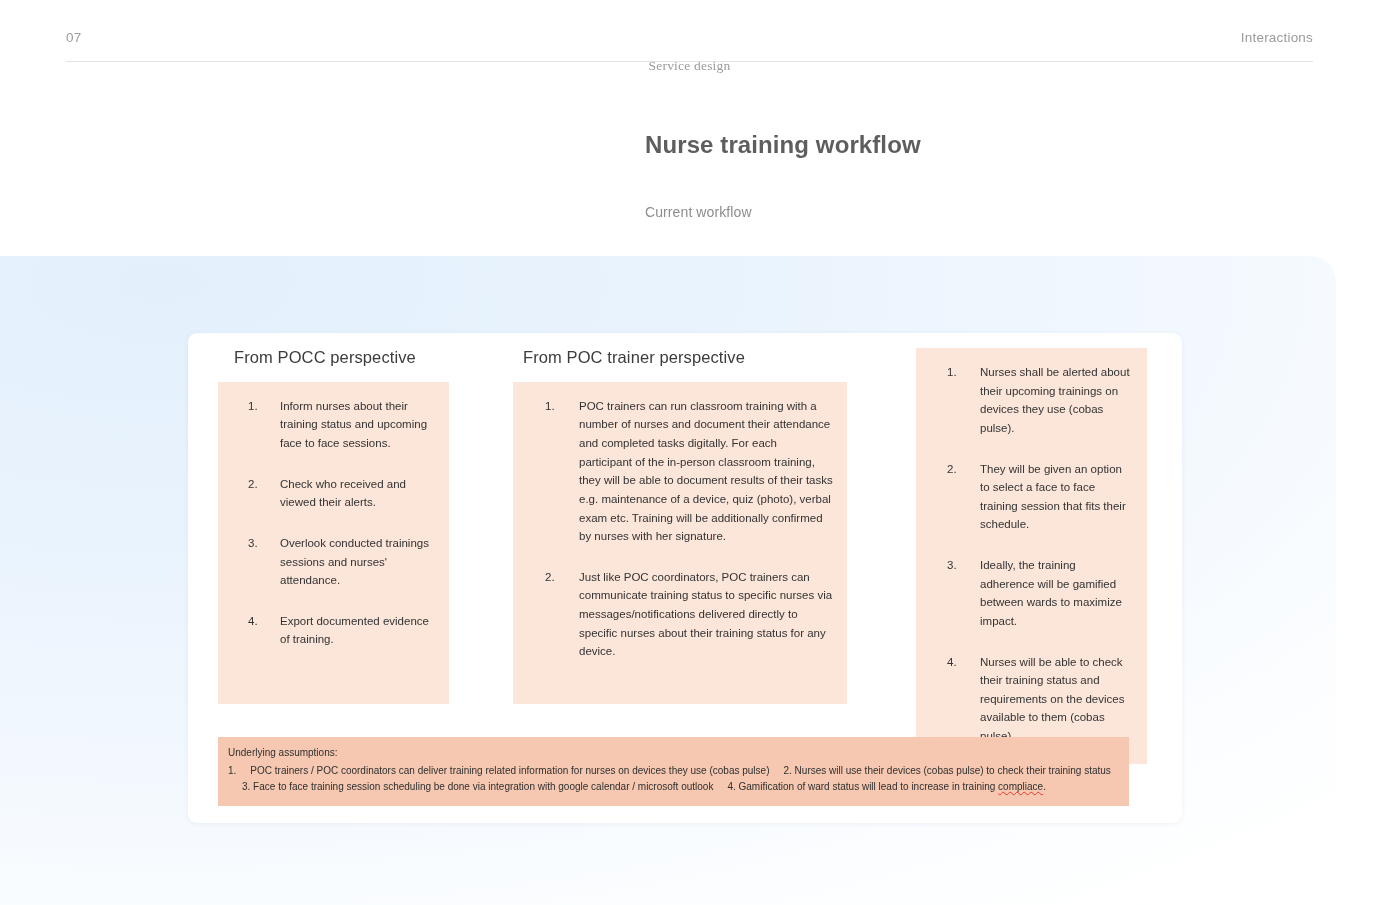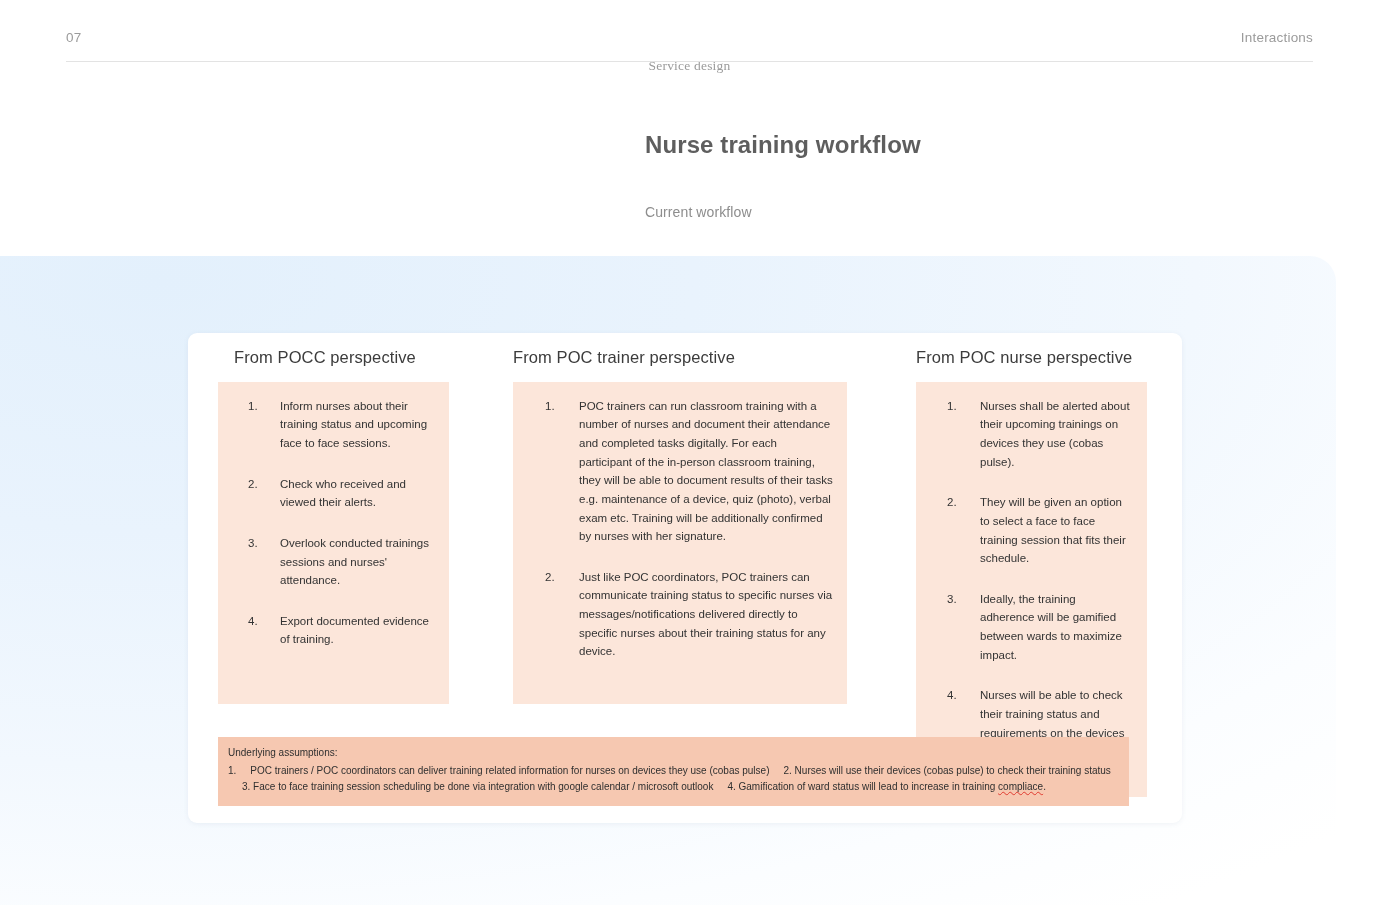--- a/index.html
+++ b/index.html
@@ -120,20 +120,21 @@
   .col-3 { left: 728px; width: 262px; }
 
   .col-heading {
     font-size: 16.5px;
     font-weight: 400;
     color: #3c3c3c;
     letter-spacing: .1px;
     line-height: 1.2;
     margin-bottom: 14px;
     padding-left: 0;
+    margin-left: 10px;
   }
   .col-1 .col-heading { margin-left: 16px; }
 
   .peach-box {
     background: #fce6da;
     padding: 15px 14px 18px 14px;
   }
   .col-1 .peach-box { width: 231px; margin-left: 0; min-height: 322px; }
   .col-2 .peach-box { width: 334px; margin-left: 0; min-height: 322px; }
   .col-3 .peach-box { width: 231px; margin-left: 0; min-height: 322px; }
@@ -242,21 +243,20 @@
             <div class="txt">POC trainers can run classroom training with a number of nurses and document their attendance and completed tasks digitally. For each participant of the in-person classroom training, they will be able to document results of their tasks e.g. maintenance of a device, quiz (photo), verbal exam etc. Training will be additionally confirmed by nurses with her signature.</div>
           </div>
           <div class="num-item">
             <div class="num">2.</div>
             <div class="txt">Just like POC coordinators, POC trainers can communicate training status to specific nurses via messages/notifications delivered directly to specific nurses about their training status for any device.</div>
           </div>
         </div>
       </div>
 
       <div class="col col-3">
-        <div class="col-heading">From POC nurse perspective</div>
         <div class="peach-box">
           <div class="num-item">
             <div class="num">1.</div>
             <div class="txt">Nurses shall be alerted about their upcoming trainings on devices they use (cobas pulse).</div>
           </div>
           <div class="num-item">
             <div class="num">2.</div>
             <div class="txt">They will be given an option to select a face to face training session that fits their schedule.</div>
           </div>
           <div class="num-item">

